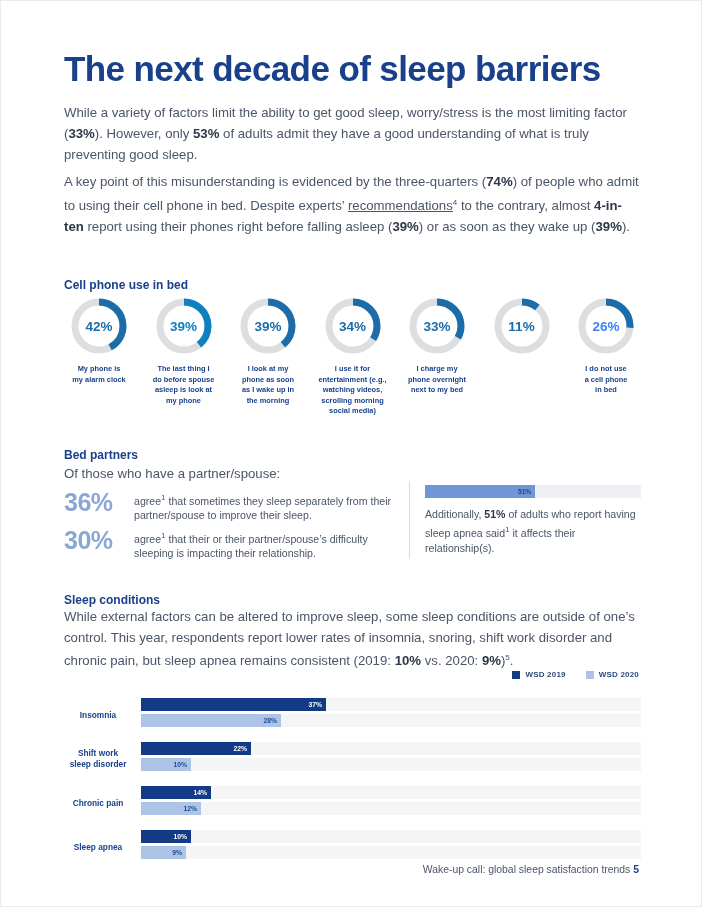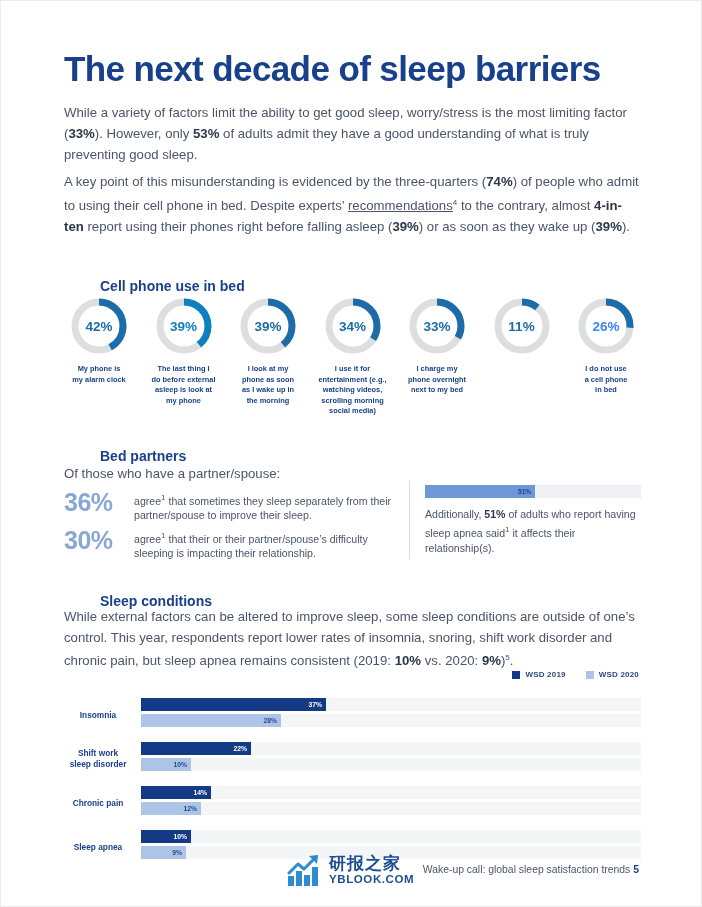--- a/index.html
+++ b/index.html
@@ -32,21 +32,21 @@
   }
   .para b{color:#2d3748;font-weight:bold;}
   .para .uline{text-decoration:underline;}
   #para1{top:101px;}
   #para2{top:170px;}
   sup{font-size:8px;vertical-align:super;}
 
   
   .sec-head{
     position:absolute;left:63px;
-    font-size:14px;font-weight:bold;color:#18408b;margin-left:36px;
+    font-size:12px;font-weight:bold;color:#18408b;
   }
   .sec-sub{
     position:absolute;left:63px;
     font-size:13.2px;color:#4a5568;line-height:20px;
   }
 
   
   #donut-section{position:absolute;left:57px;top:295px;width:590px;height:130px;}
   .donut-cell{
     position:absolute;top:0;width:82px;text-align:center;
@@ -185,21 +185,21 @@
       <div class="donut-cell" style="left: 84.5px;">
         <div class="donut-wrap">
           <svg width="60" height="60" viewBox="0 0 60 60">
             <circle cx="30" cy="30" r="24" fill="none" stroke="#dcdedf" stroke-width="7"></circle>
             <circle cx="30" cy="30" r="24" fill="none" stroke="#0e80c0" stroke-width="7" stroke-dasharray="58.81 91.99" transform="rotate(-90 30 30)"></circle>
           </svg>
           <div class="donut-val" style="color: rgb(14, 128, 192);">39%</div>
         </div>
         <div class="donut-label">
           <div>The last thing I</div>
-          <div>do before external</div>
+          <div>do before spouse</div>
           <div>asleep is look at</div>
           <div>my phone</div>
         </div>
       </div>
       <div class="donut-cell" style="left: 169px;">
         <div class="donut-wrap">
           <svg width="60" height="60" viewBox="0 0 60 60">
             <circle cx="30" cy="30" r="24" fill="none" stroke="#dcdedf" stroke-width="7"></circle>
             <circle cx="30" cy="30" r="24" fill="none" stroke="#1b6ca8" stroke-width="7" stroke-dasharray="58.81 91.99" transform="rotate(-90 30 30)"></circle>
           </svg>
@@ -365,30 +365,14 @@
           <div class="bar-fill y20" style="width: 45px;"></div>
           <div class="bar-val y20" style="right: 459px;">9%</div>
         </div>
       </div>
     </div>
 
   <div id="footer">
     <span>Wake-up call: global sleep satisfaction trends</span>&nbsp;<b>5</b>
   </div>
 
-  <div id="watermark">
-    <div id="wm-mark">
-      <svg width="36" height="34" viewBox="0 0 36 34">
-        <path d="M2 20 L11 11 L17 16 L29 4" stroke="#2e8bd0" stroke-width="3" fill="none" stroke-linecap="round" stroke-linejoin="round"></path>
-        <path d="M22 3 L31 2 L30 11 Z" fill="#2e8bd0"></path>
-        <rect x="1" y="23" width="6" height="10" fill="#2e8bd0"></rect>
-        <rect x="9" y="18" width="6" height="15" fill="#2e8bd0"></rect>
-        <rect x="17" y="22" width="6" height="11" fill="#2e8bd0"></rect>
-        <rect x="25" y="14" width="6" height="19" fill="#2e8bd0"></rect>
-      </svg>
-    </div>
-    <div id="wm-text">
-      <div id="wm-cn">研报之家</div>
-      <div id="wm-en">YBLOOK.COM</div>
-    </div>
-  </div>
 
 </div>
 
 </body></html>

